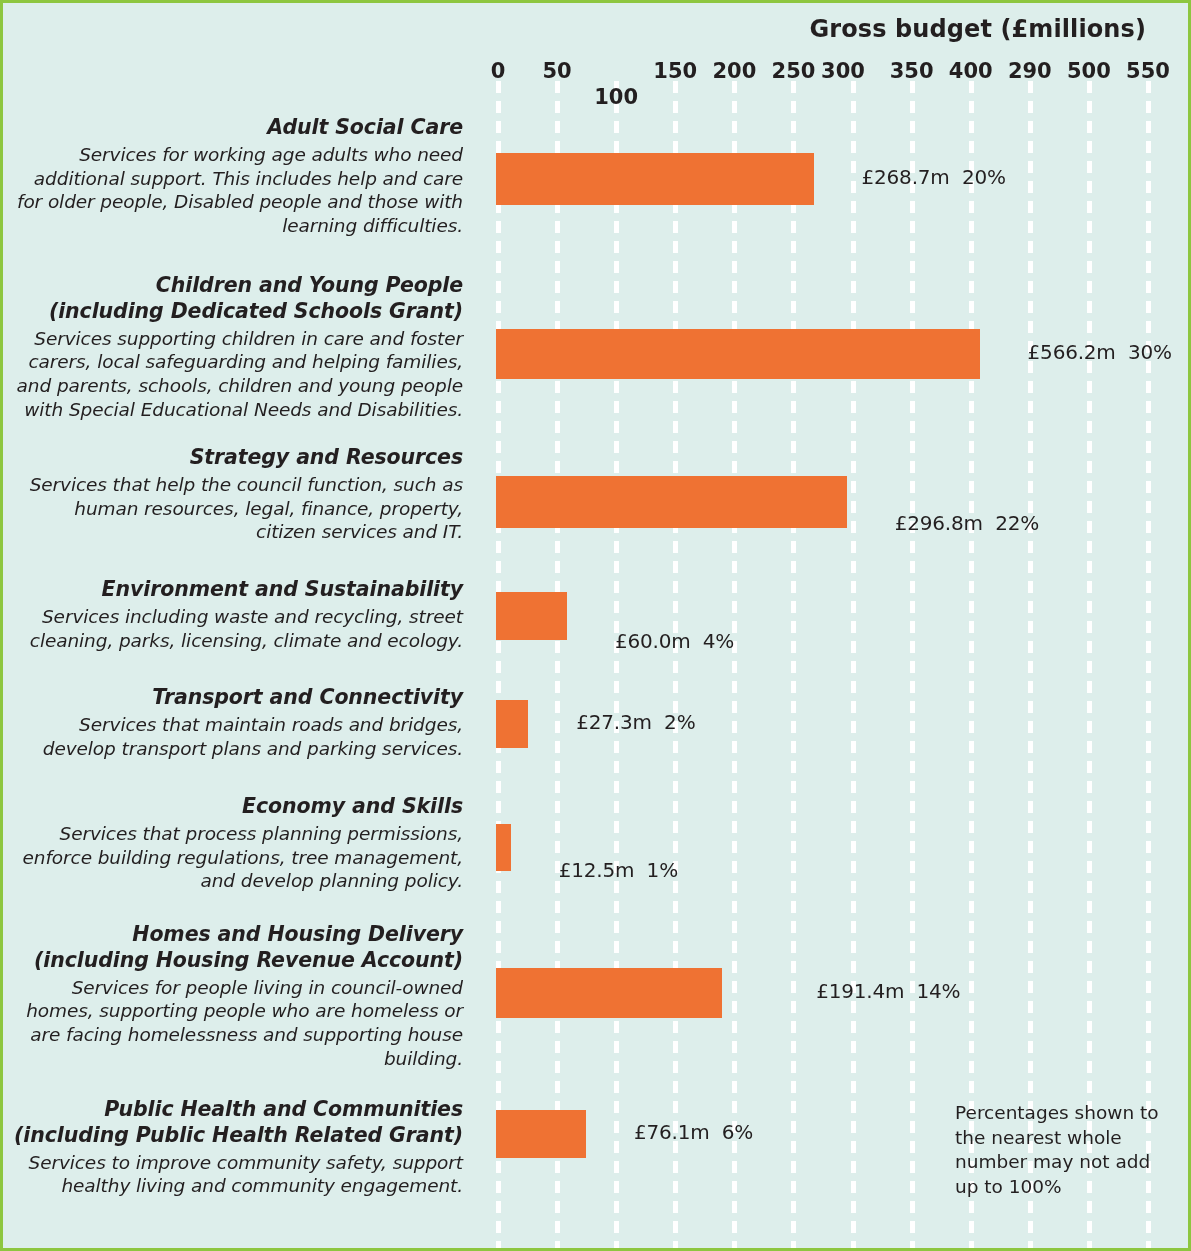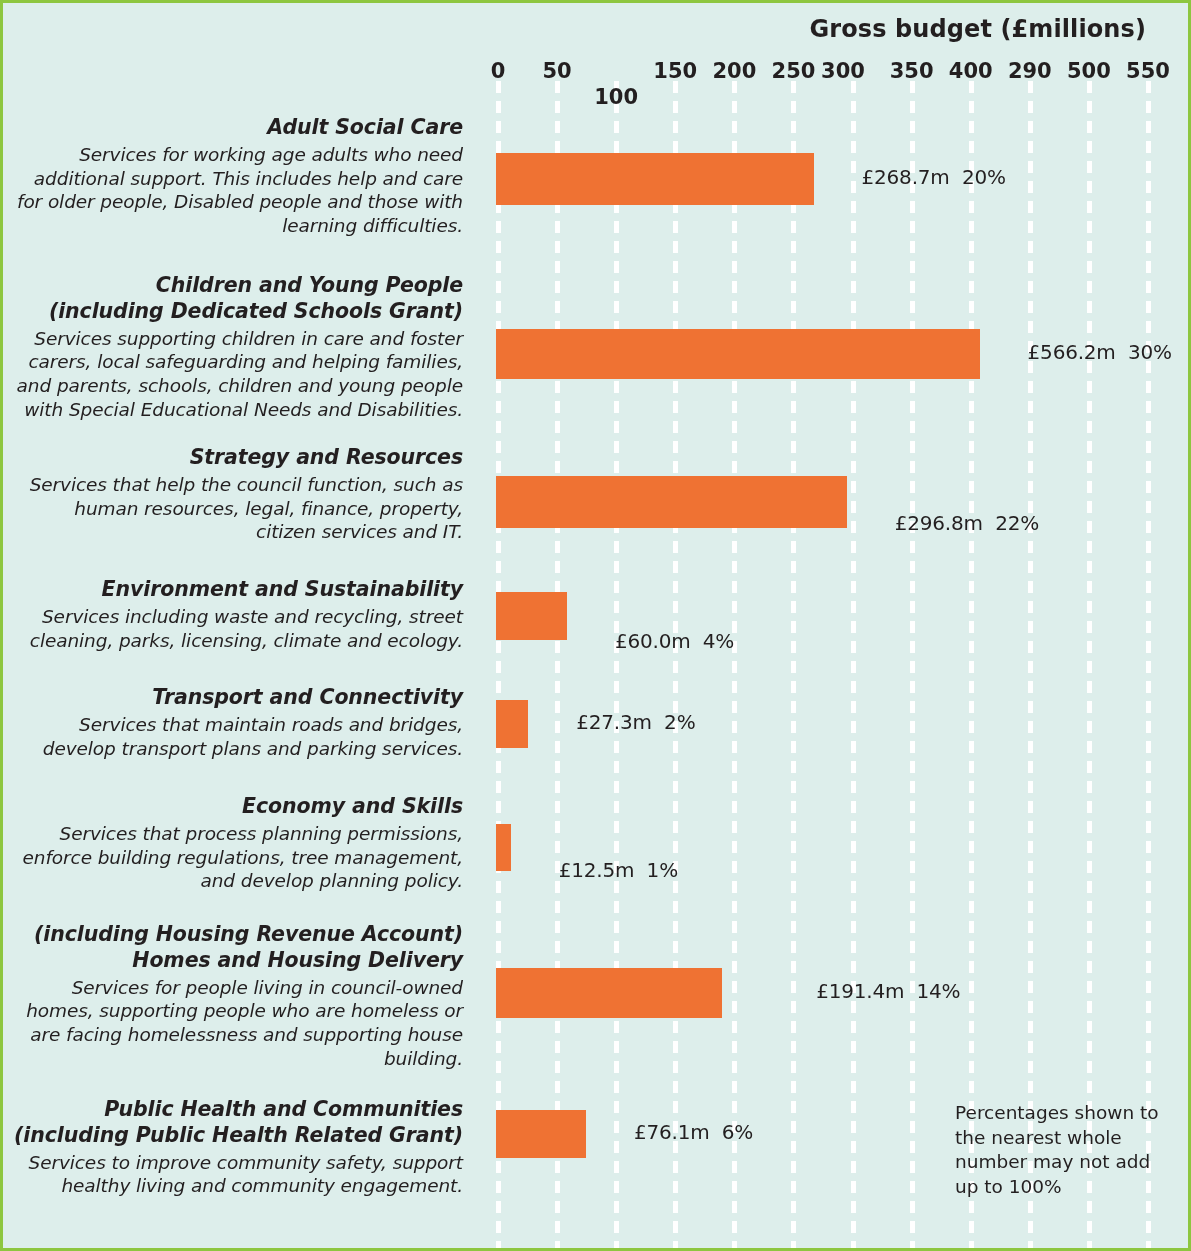--- a/index.html
+++ b/index.html
@@ -172,22 +172,22 @@
             <div>Economy and Skills</div>
           </div>
           <div class="cat-desc">Services that process planning permissions, enforce building regulations, tree management, and develop planning policy.</div>
         </div>
         <div class="bar" style="left: 493px; top: 821px; height: 47px; width: 14.7727px; background: rgb(239, 114, 51);"></div>
         <div class="bar-label" style="left: 555.773px; top: 855px; text-align: center;">£12.5m  1%</div>
       </div>
       <div class="row">
         <div class="row-text" style="top: 919px;">
           <div class="cat-title">
+            <div>Homes and Housing Delivery</div>
             <div>(including Housing Revenue Account)</div>
-            <div>Homes and Housing Delivery</div>
           </div>
           <div class="cat-desc">Services for people living in council-owned homes, supporting people who are homeless or are facing homelessness and supporting house building.</div>
         </div>
         <div class="bar" style="left: 493px; top: 965px; height: 50px; width: 226.2px; background: rgb(239, 114, 51);"></div>
         <div class="bar-label" style="left: 767.2px; top: 976px; margin-left: 46px;">£191.4m  14%</div>
       </div>
       <div class="row">
         <div class="row-text" style="top: 1094px;">
           <div class="cat-title">
             <div>Public Health and Communities</div>

